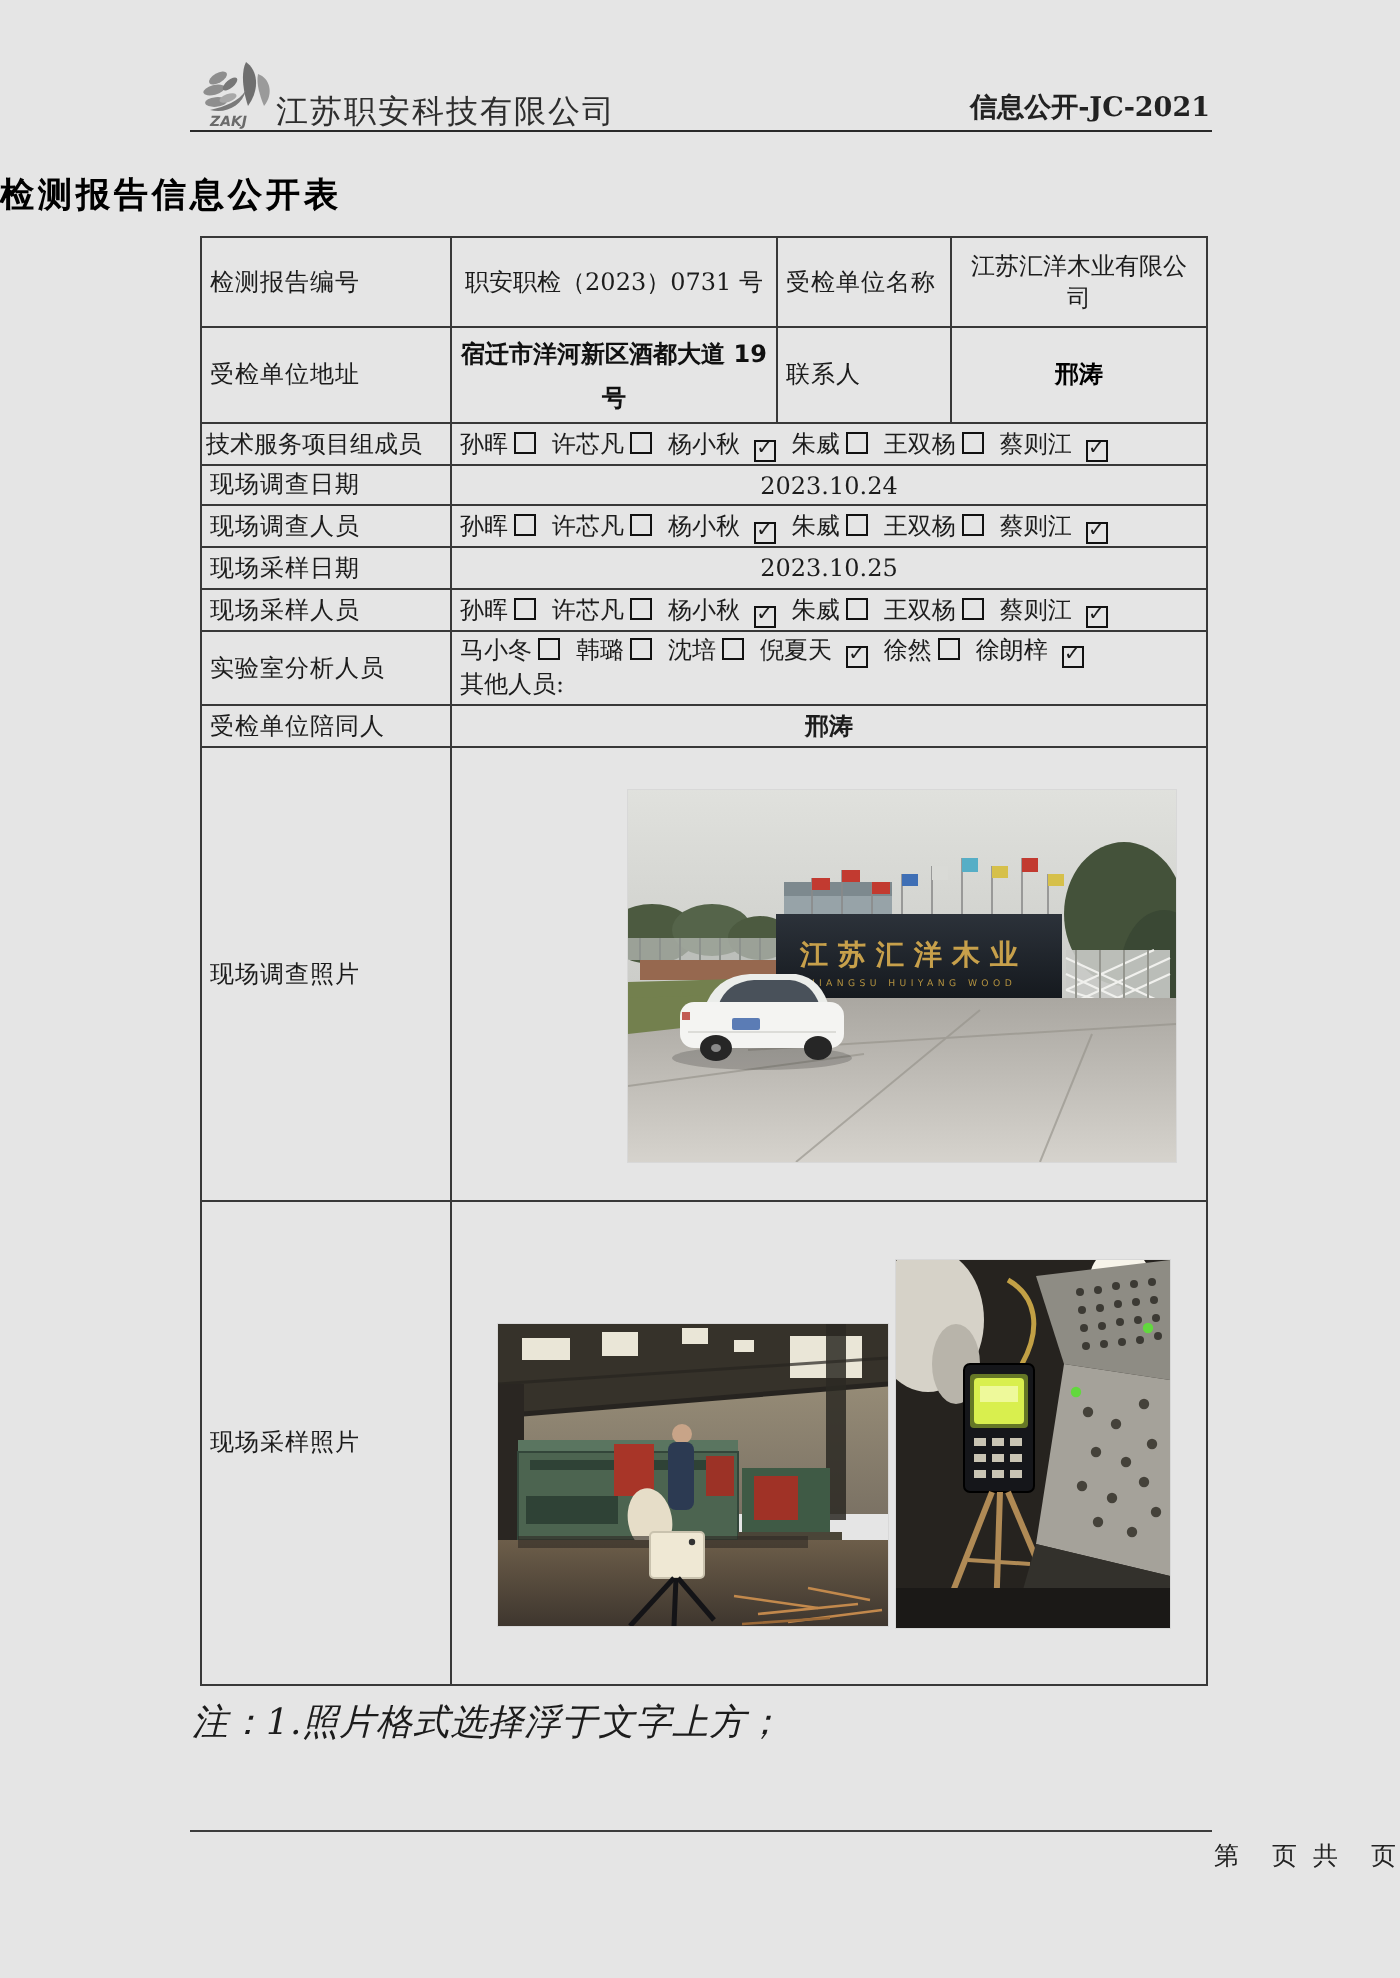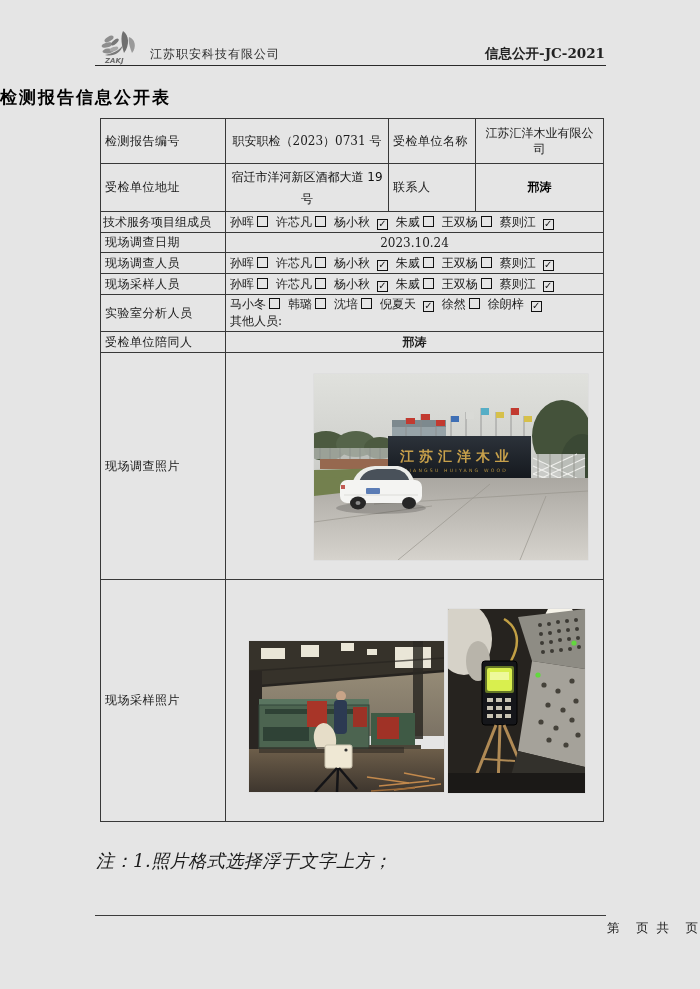--- a/index.html
+++ b/index.html
@@ -3,36 +3,36 @@
 <meta charset="utf-8">
 <style>
   html,body { margin:0; padding:0; background:#888; }
   .page {
     position:relative; width:700px; height:989px; background:#e5e5e5;
     font-family:"DejaVu Serif","Liberation Serif",serif; color:#1c1c1c;
     overflow:hidden; margin:0 auto;
   }
   
   .hdr-logo { position:absolute; left:99px; top:29px; width:46px; height:36px; }
-  .hdr-company { position:absolute; left:138px; top:46px; font-size:12px; color:#2e2e2e; letter-spacing:1px;margin-left:12px; }
+  .hdr-company { position:absolute; left:138px; top:46px; font-size:16px; color:#2e2e2e; letter-spacing:1px; }
   .hdr-code { position:absolute; right:95px; top:45px; font-size:13.5px; font-weight:bold; color:#222; }
   .hdr-rule { position:absolute; left:95px; top:65px; width:511px; height:0; border-top:1.6px solid #2a2a2a; }
   .doc-title { position:absolute; left:0; top:86px; width:628px; text-align:left;
                font-size:17px; font-weight:bold; letter-spacing:2px; color:#000; }
   
   table.info { position:absolute; left:100px; top:118px; width:503px;
                border-collapse:collapse; table-layout:fixed; }
   table.info td { border:1px solid #383838; font-size:12px; padding:1px 4px; vertical-align:middle; }
   td.lbl { text-align:left; letter-spacing:0.5px;border-radius:14px; }
   td.center { text-align:center;margin-left:20px; }
   .r1 { height:45px; } .r2 { height:48px; } .r3 { height:21px;padding-left:40px; } .r4 { height:20px; }
   .r5 { height:21px; } .r6 { height:21px; } .r7 { height:21px; } .r8 { height:36px; }
   .r9 { height:21px;margin-left:30px; } .r10 { height:227px; } .r11 { height:242px; }
   td.unit-name { font-size:12px; text-align:center; line-height:16px; padding:1px 5px; }
-  td.address { font-family:"DejaVu Sans","Liberation Sans",sans-serif; font-weight:normal;
+  td.address { font-family:"DejaVu Sans","Liberation Sans",sans-serif; font-weight:bold;
                font-size:13px; text-align:center; line-height:22px; color:#111;margin-top:28px; }
   td.contact { font-family:"DejaVu Sans","Liberation Sans",sans-serif; font-weight:bold;
                font-size:16px; text-align:center; color:#000; }
   td.members { text-align:left; padding-left:8px; white-space:nowrap; overflow:hidden; }
   .member { margin-right:8px; }
   .cb { display:inline-block; box-sizing:border-box; width:11px; height:11px;
         border:1.5px solid #111; margin-left:3px; vertical-align:-1px;
         font-size:10px; line-height:8px; text-align:center; font-weight:bold;
         font-family:"DejaVu Sans","Liberation Sans",sans-serif; }
   td.lab-cell { text-align:left; padding-left:8px; line-height:17px; }
@@ -93,20 +93,24 @@
       <td class="lbl" style="letter-spacing:0; padding:0 2px;">技术服务项目组成员</td>
       <td class="members" colspan="3"><span class="member"><span>孙晖</span><span class="cb"></span></span><span class="member"><span>许芯凡</span><span class="cb"></span></span><span class="member"><span>杨小秋 </span><span class="cb checked">✓</span></span><span class="member"><span>朱威</span><span class="cb"></span></span><span class="member"><span>王双杨</span><span class="cb"></span></span><span class="member"><span>蔡则江 </span><span class="cb checked">✓</span></span></td>
     </tr>
     <tr class="r4">
       <td class="lbl">现场调查日期</td>
       <td class="center" colspan="3">2023.10.24</td>
     </tr>
     <tr class="r5">
       <td class="lbl">现场调查人员</td>
       <td class="members" colspan="3"><span class="member"><span>孙晖</span><span class="cb"></span></span><span class="member"><span>许芯凡</span><span class="cb"></span></span><span class="member"><span>杨小秋 </span><span class="cb checked">✓</span></span><span class="member"><span>朱威</span><span class="cb"></span></span><span class="member"><span>王双杨</span><span class="cb"></span></span><span class="member"><span>蔡则江 </span><span class="cb checked">✓</span></span></td>
+    </tr>
+    <tr class="r6">
+      <td class="lbl">现场采样日期</td>
+      <td class="center" colspan="3">2023.10.25</td>
     </tr>
     <tr class="r7">
       <td class="lbl">现场采样人员</td>
       <td class="members" colspan="3"><span class="member"><span>孙晖</span><span class="cb"></span></span><span class="member"><span>许芯凡</span><span class="cb"></span></span><span class="member"><span>杨小秋 </span><span class="cb checked">✓</span></span><span class="member"><span>朱威</span><span class="cb"></span></span><span class="member"><span>王双杨</span><span class="cb"></span></span><span class="member"><span>蔡则江 </span><span class="cb checked">✓</span></span></td>
     </tr>
     <tr class="r8">
       <td class="lbl">实验室分析人员</td>
       <td class="lab-cell" colspan="3">
         <div class="members" style="padding-left:0;"><span class="member"><span>马小冬</span><span class="cb"></span></span><span class="member"><span>韩璐</span><span class="cb"></span></span><span class="member"><span>沈培</span><span class="cb"></span></span><span class="member"><span>倪夏天 </span><span class="cb checked">✓</span></span><span class="member"><span>徐然</span><span class="cb"></span></span><span class="member"><span>徐朗梓 </span><span class="cb checked">✓</span></span></div>
         <div>其他人员:</div>

